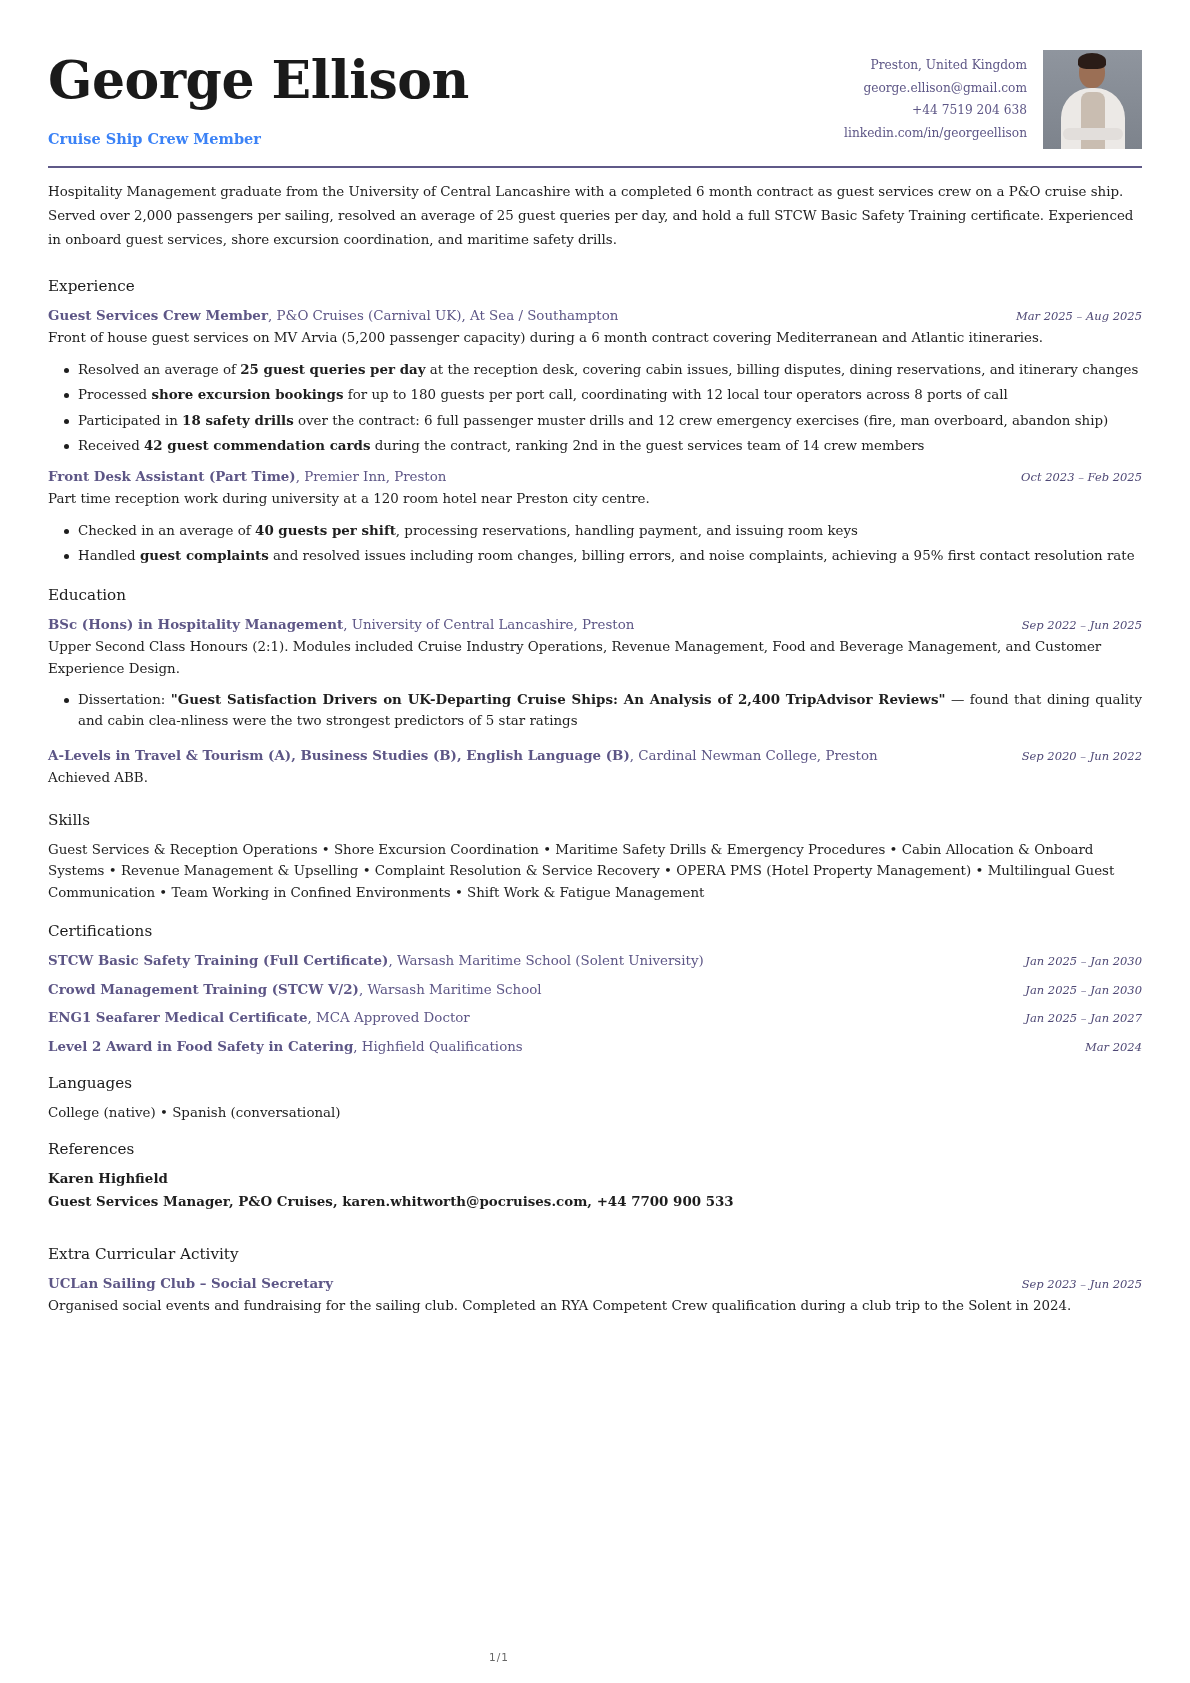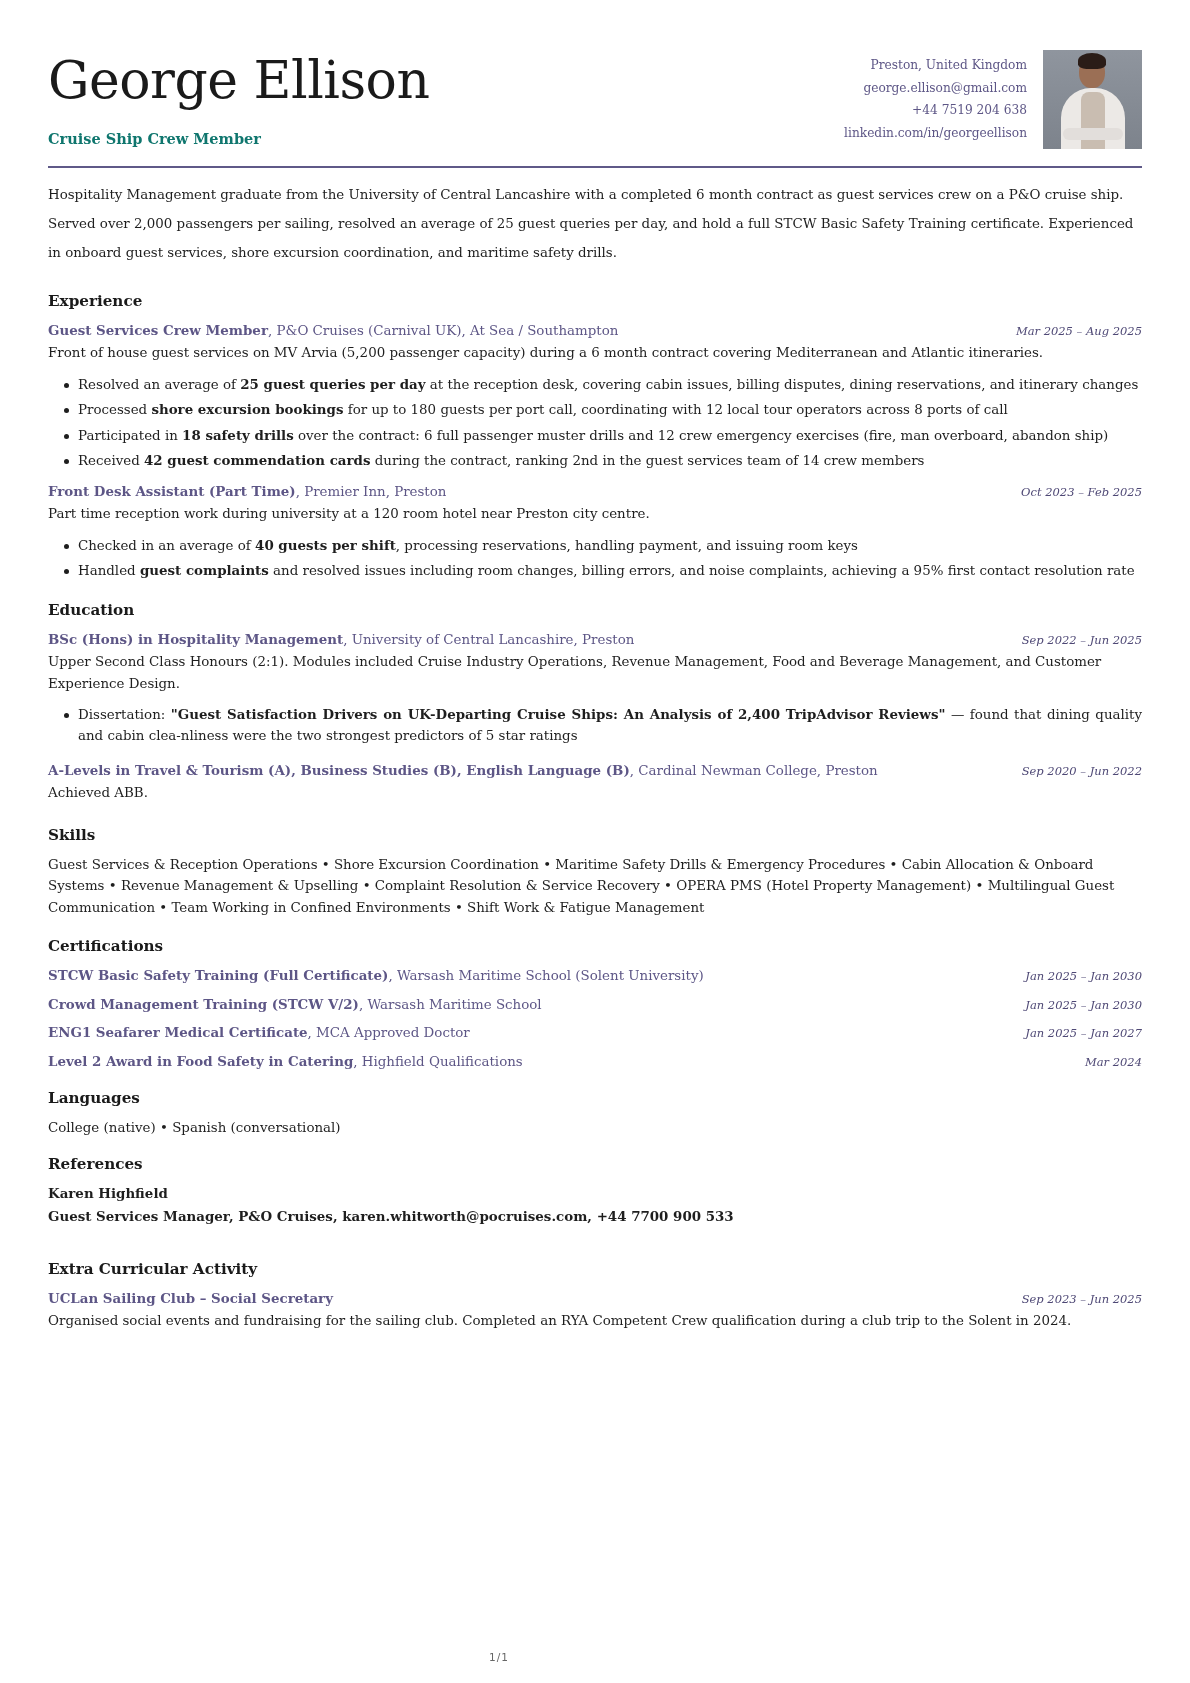--- a/index.html
+++ b/index.html
@@ -9,26 +9,26 @@
     color: #1e1e1e;
     position: relative;
     font-size: 13.4px;
   }
   .page { position: absolute; left: 48px; top: 0; width: 1094px; height: 1683px; }
 
   
   .header { position: absolute; left: 0; top: 46px; width: 1094px; height: 120px; }
   .name {
     position: absolute; left: 0; top: 8px;
-    font-family: "DejaVu Serif", serif; font-weight: normal;
+    font-family: "DejaVu Serif", serif; font-weight: bold;
     font-size: 52px; letter-spacing: -0.5px; color: #1a1a1a; line-height: 1;
   }
   .headline {
     position: absolute; left: 0; top: 84px;
-    font-weight: bold; font-size: 14.5px; color: #0f766e;
+    font-weight: bold; font-size: 14.5px; color: #3b82f6;
   }
   .contact {
     position: absolute; right: 115px; top: 8px; text-align: right;
     font-size: 12.2px; color: #5d5686; line-height: 22.5px;
   }
   .contact div { white-space: nowrap; }
   .photo {
     position: absolute; right: 0; top: 4px; width: 99px; height: 99px;
     background: linear-gradient(180deg, #8f959e 0%, #7d838c 100%);
     overflow: hidden;
@@ -53,24 +53,24 @@
     position: absolute; left: 20px; top: 78px; width: 60px; height: 12px;
     background: #e2dedb; border-radius: 6px;
   }
   .rule {
     position: absolute; left: 0; top: 166px; width: 1094px; height: 2px;
     background: #5f5988;
   }
 
   
   .content { position: absolute; left: 0; top: 180px; width: 1094px; }
-  p.summary { font-size: 13.4px; line-height: 29px; }
+  p.summary { font-size: 13.4px; line-height: 24px; }
 
   h2 {
-    font-size: 15.2px; font-weight: bold; color: #1a1a1a;
+    font-size: 15.2px; font-weight: normal; color: #1a1a1a;
     margin-top: 25px; margin-bottom: 10px;
   }
   .entry-head {
     display: flex; justify-content: space-between; align-items: baseline;
     font-size: 13.4px; line-height: 20px;
   }
   .entry-title { color: #5d5686; }
   .entry-title b { font-weight: bold; }
   .date { font-style: italic; font-size: 11.5px; color: #4e4875; white-space: nowrap; }
   .desc { font-size: 13.4px; line-height: 21.5px; margin-top: 1px; }

